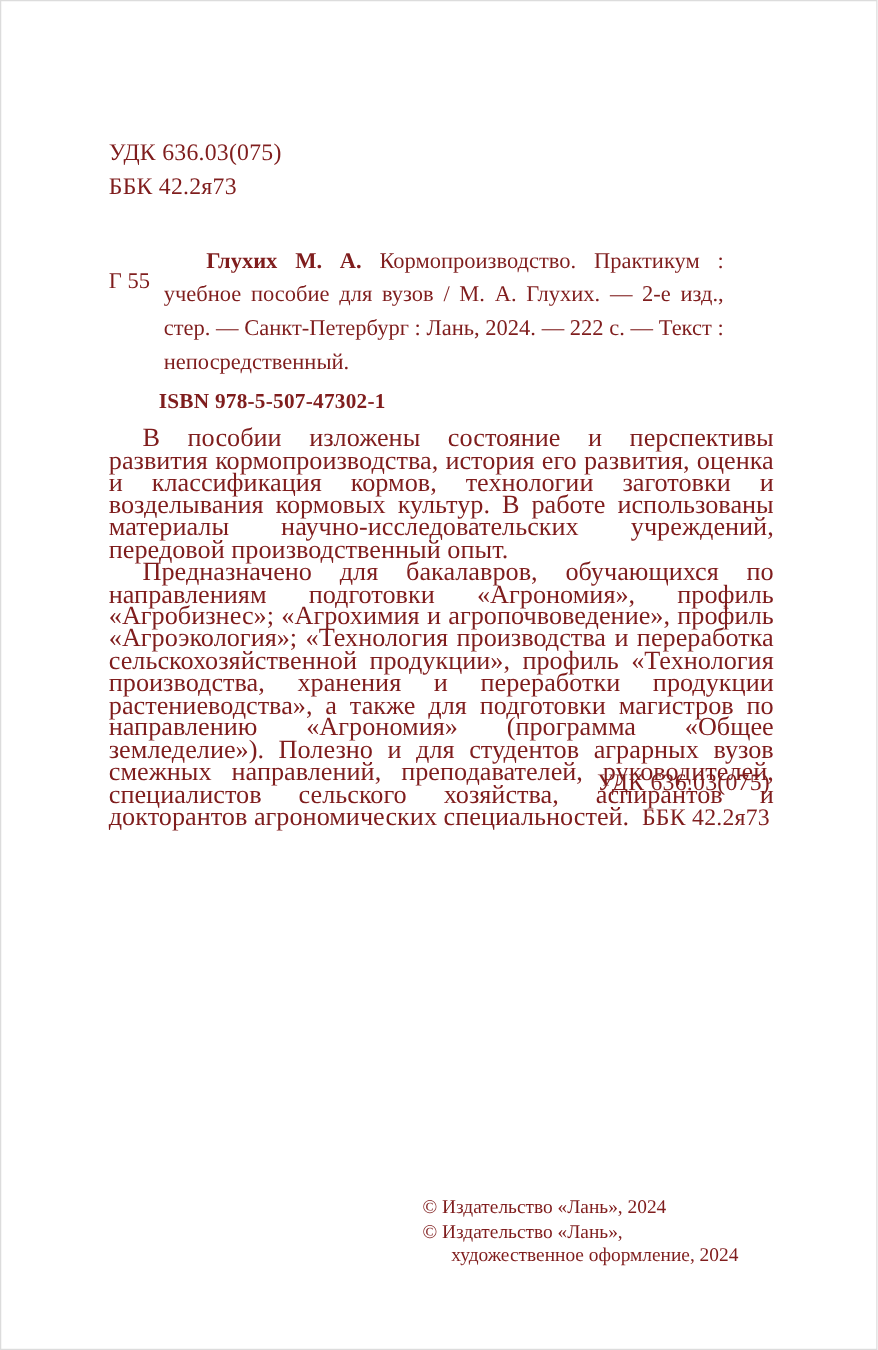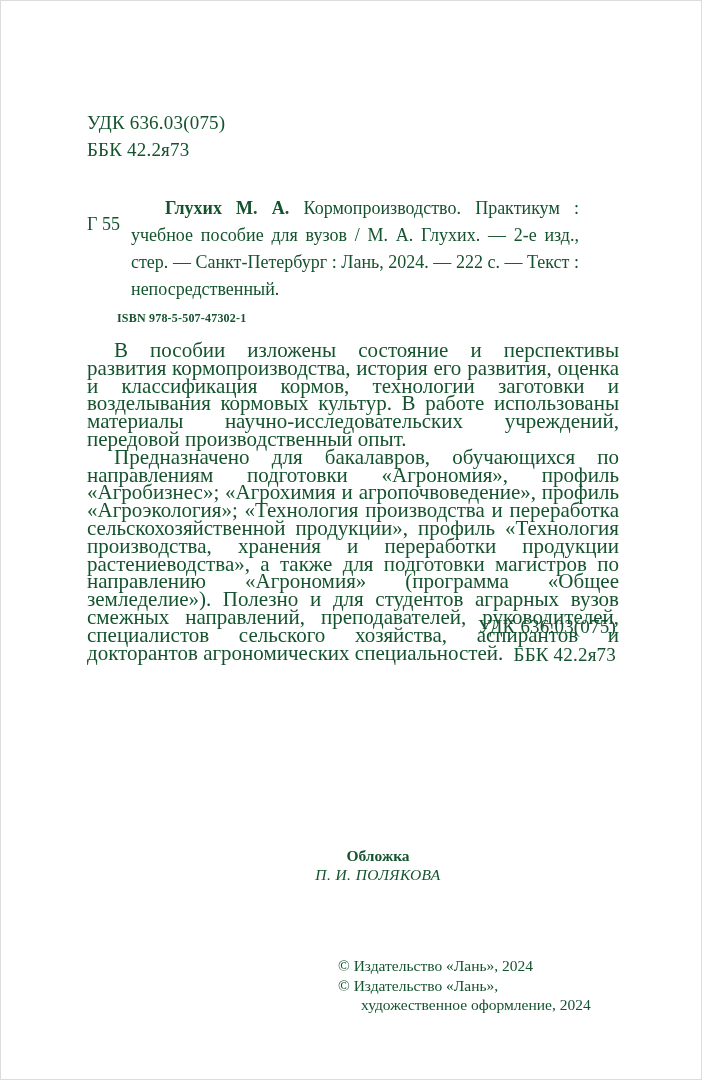--- a/index.html
+++ b/index.html
@@ -9,21 +9,21 @@
   }
   .page {
     position: relative;
     width: 702px;
     height: 1080px;
     margin: 0 auto;
     background: #ffffff;
     border: 1px solid #dcdcdc;
     box-sizing: border-box;
     font-family: "Liberation Serif", serif;
-    color: #14532d;
+    color: #7f1d1d;
     overflow: hidden;
   }
 
   
   .class-top {
     position: absolute;
     left: 86px;
     top: 108px;
     font-size: 19px;
     line-height: 27px;
@@ -48,23 +48,23 @@
   .entry-text {
     margin: 0 0 0 44px;
     text-indent: 34px;
     text-align: justify;
   }
   .entry-text b { font-weight: bold; }
 
   
   .isbn {
     position: absolute;
-    left: 116px;
+    left: 126px;
     top: 310px;
-    font-size: 12px;
+    font-size: 17px;
     font-weight: bold;
     letter-spacing: 0.2px;
   }
 
   
   .annotation {
     position: absolute;
     left: 86px;
     top: 341px;
     width: 532px;
@@ -131,24 +131,20 @@
   <div class="annotation">
     <p>В пособии изложены состояние и перспективы развития кормопроизводства, история его развития, оценка и классификация кормов, технологии заготовки и возделывания кормовых культур. В работе использованы материалы научно-исследовательских учреждений, передовой производственный опыт.</p>
     <p>Предназначено для бакалавров, обучающихся по направлениям подготовки «Агрономия», профиль «Агробизнес»; «Агрохимия и агропочвоведение», профиль «Агроэкология»; «Технология производства и переработка сельскохозяйственной продукции», профиль «Технология производства, хранения и переработки продукции растениеводства», а также для подготовки магистров по направлению «Агрономия» (программа «Общее земледелие»). Полезно и для студентов аграрных вузов смежных направлений, преподавателей, руководителей, специалистов сельского хозяйства, аспирантов и докторантов агрономических специальностей.</p>
   </div>
 
   <div class="class-bottom">
     <div>УДК 636.03(075)</div>
     <div>ББК 42.2я73</div>
   </div>
 
-  <div class="cover-block">
-    <div class="cover-label">Обложка</div>
-    <div class="cover-name">П. И. ПОЛЯКОВА</div>
-  </div>
 
   <div class="copyright">
     <div>© Издательство «Лань», 2024</div>
     <div>© Издательство «Лань»,</div>
     <div class="indent">художественное оформление, 2024</div>
   </div>
 
 </div>
 
 </body></html>

